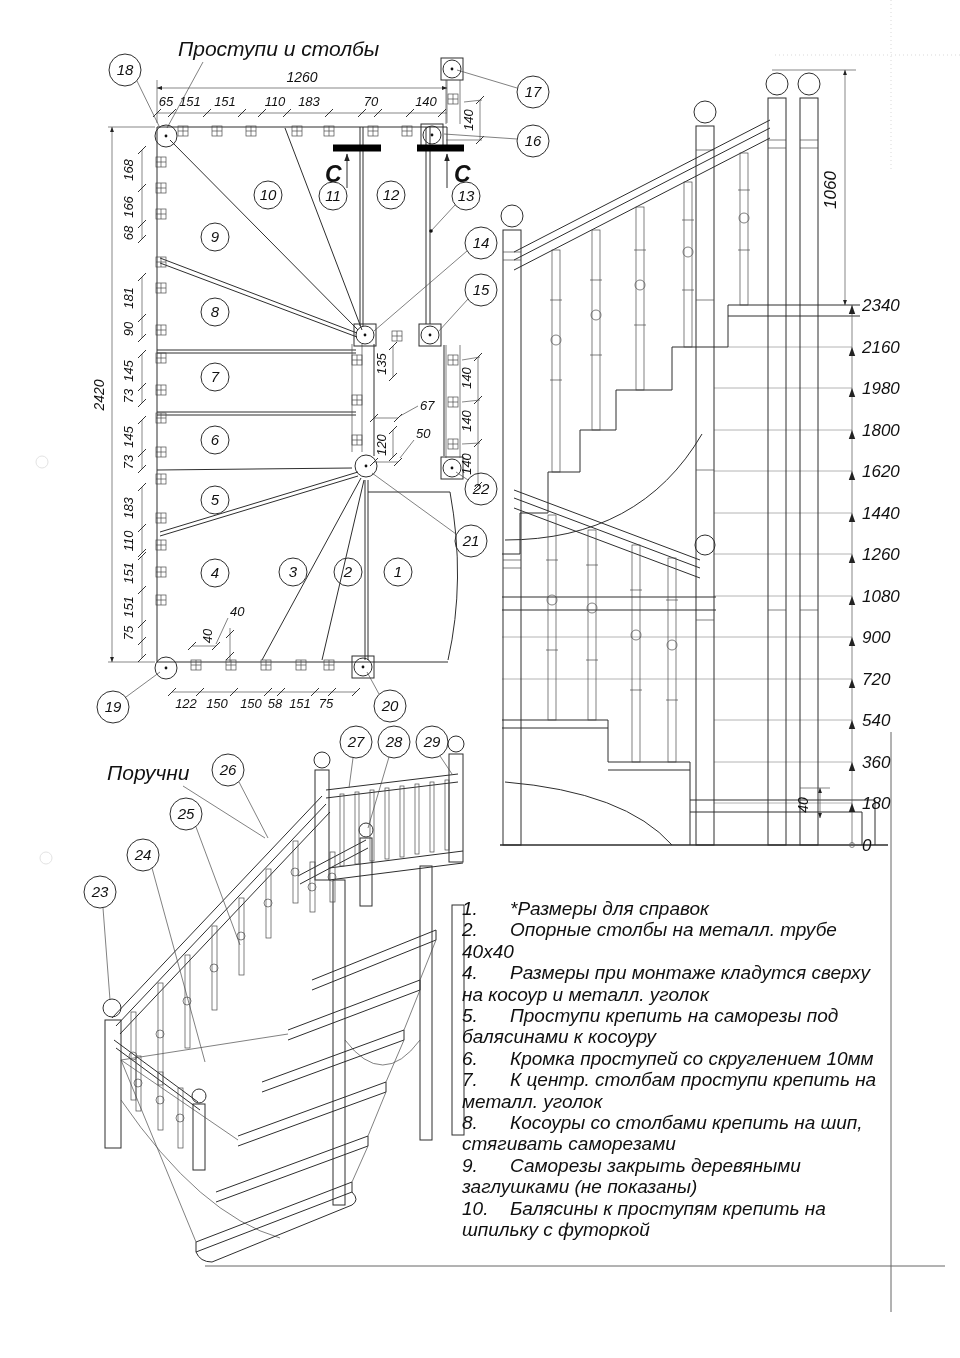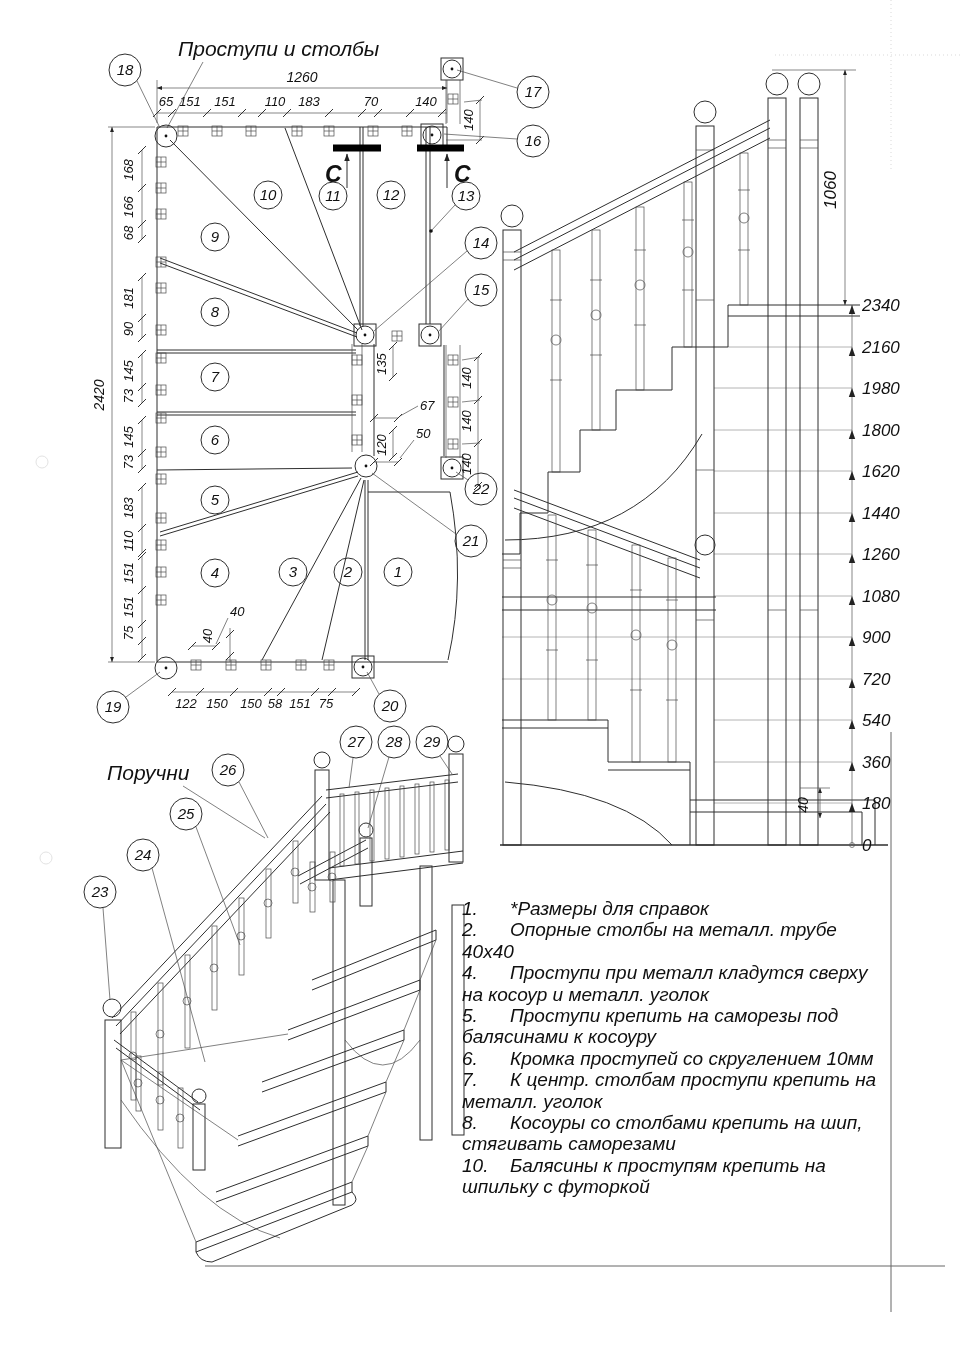--- a/index.html
+++ b/index.html
@@ -771,20 +771,21 @@
             <text class="co" x="432" y="747">29</text>
             <line class="thin" x1="440" y1="756" x2="452" y2="774"></line>
           </g>
     </g>
   </g>
 </svg>
 
 <div id="notes">
   <div class="note"><span class="n">1.</span><span>*Размеры для справок</span></div>
   <div class="note"><span class="n">2.</span><span>Опорные столбы на металл. трубе 40х40</span></div>
-  <div class="note"><span class="n">4.</span><span>Проступи при металл кладутся сверху на косоур и металл. уголок</span></div>
+  <div class="note"><span class="n">4.</span><span>Размеры при монтаже кладутся сверху на косоур и металл. уголок</span></div>
   <div class="note"><span class="n">5.</span><span>Проступи крепить на саморезы под балясинами к косоуру</span></div>
   <div class="note"><span class="n">6.</span><span>Кромка проступей со скруглением 10мм</span></div>
   <div class="note"><span class="n">7.</span><span>К центр. столбам проступи крепить на металл.  уголок</span></div>
   <div class="note"><span class="n">8.</span><span>Косоуры со столбами крепить на шип, стягивать саморезами</span></div>
+  <div class="note"><span class="n">9.</span><span>Саморезы закрыть деревяными заглушками (не показаны)</span></div>
   <div class="note"><span class="n">10.</span><span>Балясины к проступям крепить на шпильку с футоркой</span></div>
 </div>
 </div>
 
 </body></html>

